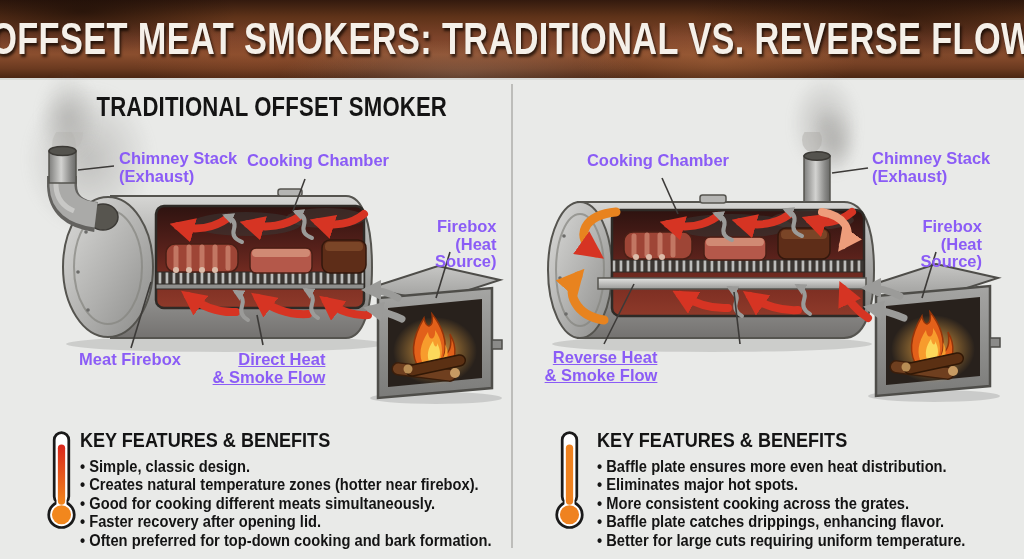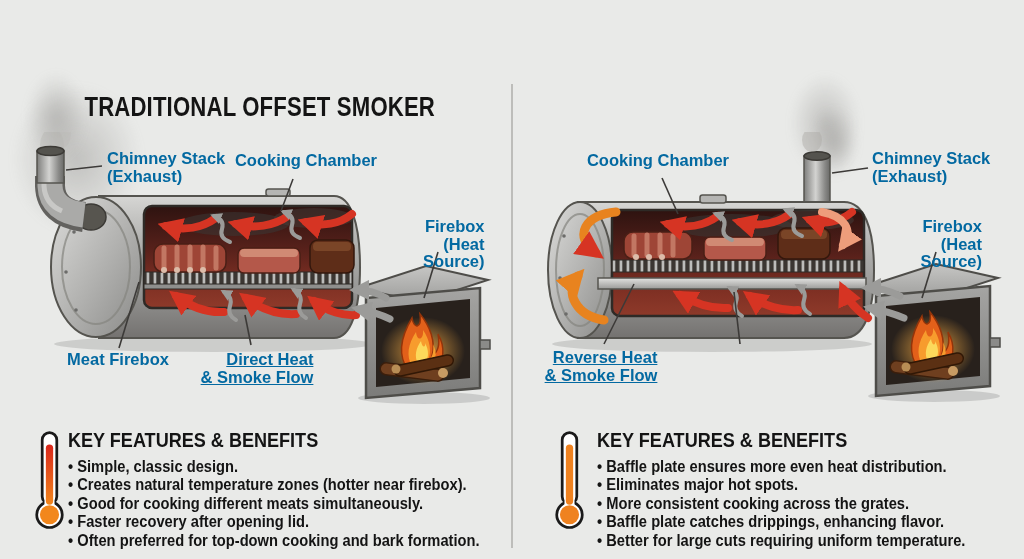--- a/index.html
+++ b/index.html
@@ -12,28 +12,28 @@
       radial-gradient(ellipse 300px 70px at 88% 20%, rgba(25,11,5,.55), transparent 70%),
       radial-gradient(ellipse 260px 50px at 45% 95%, rgba(230,215,205,.18), transparent 70%),
       radial-gradient(ellipse 200px 60px at 70% 80%, rgba(190,120,70,.30), transparent 70%),
       radial-gradient(ellipse 180px 50px at 25% 75%, rgba(150,80,45,.35), transparent 70%),
       linear-gradient(180deg,#331a0e 0%,#5f3319 22%,#7c432a 48%,#8a4e2e 70%,#6b3a20 88%,#4a2613 100%);
     border-bottom:2px solid #d8d9d7;}
   .banner-title{margin:0;font-size:44px;font-weight:bold;color:#f5f0e9;white-space:nowrap;
     transform:scaleX(0.78);letter-spacing:.5px;text-shadow:2px 3px 3px rgba(12,6,2,.72);}
   
   .panel{position:absolute;top:78px;width:512px;height:481px;}
-  .panel-left{left:4px;} .panel-right{left:512px;}
+  .panel-left{left:16px;} .panel-right{left:512px;}
   .divider{position:absolute;left:511px;top:84px;width:2px;height:464px;background:#adadab;opacity:.75;}
   .panel-title{position:absolute;left:0;top:14px;width:100%;text-align:center;}
   .panel-title span{display:inline-block;font-size:27px;font-weight:bold;color:#141414;
     transform:scaleX(0.82);white-space:nowrap;letter-spacing:.2px;}
   .diagram-svg{position:absolute;left:0;top:54px;width:512px;height:283px;}
   
-  .lbl{position:absolute;font-weight:bold;font-size:16.5px;line-height:1.07;color:#0369a1;white-space:pre-line;}
+  .lbl{position:absolute;font-weight:bold;font-size:16.5px;line-height:1.07;color:#8b5cf6;white-space:pre-line;}
   .lbl-c{text-align:right;transform:translateX(-50%);}
   
   .features{position:absolute;left:0;top:346px;width:512px;}
   .thermo{position:absolute;top:2px;width:31px;height:110px;}
   .feat-text{position:absolute;top:4px;}
   .feat-heading{margin:0;font-size:21px;font-weight:bold;color:#141414;transform:scaleX(0.86);
     transform-origin:0 0;white-space:nowrap;}
   .feat-list{list-style:none;margin:6px 0 0 0;padding:0;width:480px;transform:scaleX(0.93);transform-origin:0 0;}
   .feat-list li{font-size:15.8px;font-weight:bold;color:#141414;line-height:1.17;white-space:nowrap;}
   .feat-list li::before{content:"• ";}
@@ -127,20 +127,23 @@
         <circle cx="63" cy="13" r="5" fill="#c79b63"></circle>
           <circle cx="16" cy="9" r="4.5" fill="#b88d55"></circle>
       </g>
       <rect x="126" y="74" width="10" height="9" fill="#8b8b89" stroke="#4e4d49" stroke-width="1.5"></rect>
     </g>
   </defs>
 </svg>
 
 <div class="stage">
 
+  <header class="banner">
+    <h1 class="banner-title">OFFSET MEAT SMOKERS: TRADITIONAL VS. REVERSE FLOW</h1>
+  </header>
 
   <section class="panel panel-left">
     <div class="wisp" style="left:8px;top:6px;width:130px;height:150px;"></div>
     <div class="wisp" style="left:22px;top:-6px;width:60px;height:90px;"></div>
     <div class="panel-title">
       <span>TRADITIONAL OFFSET SMOKER</span>
     </div>
 
     <svg class="diagram-svg" viewBox="0 0 512 283">
       <ellipse cx="210" cy="212" rx="160" ry="8" fill="rgba(0,0,0,0.12)"></ellipse>

